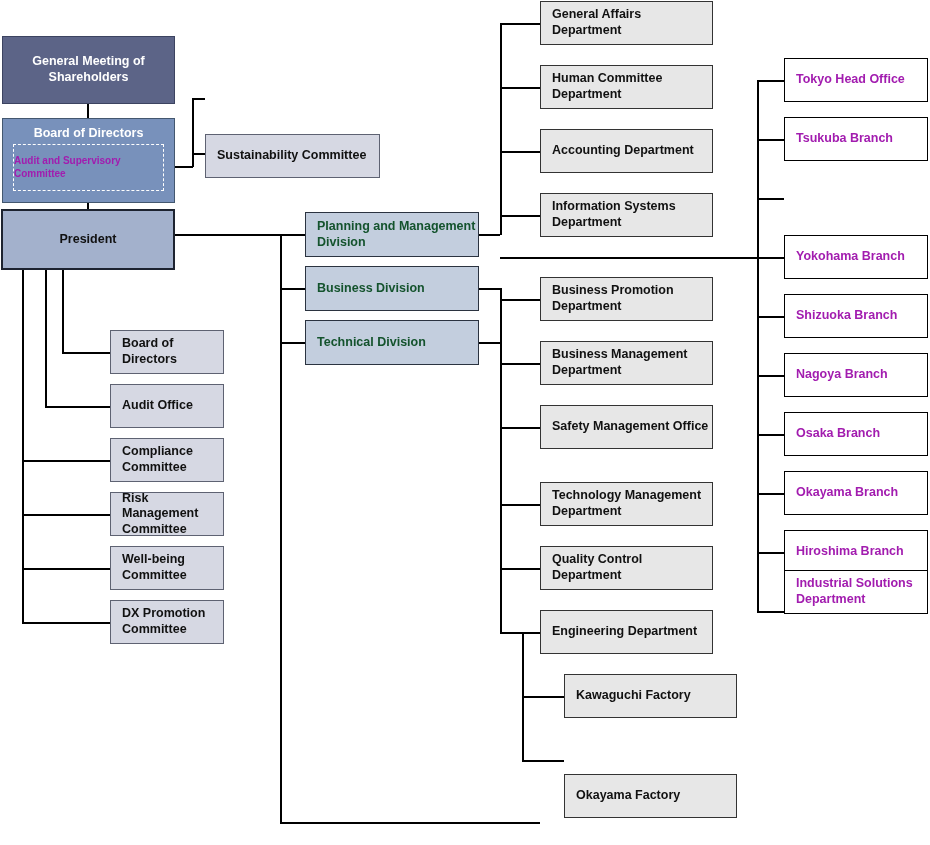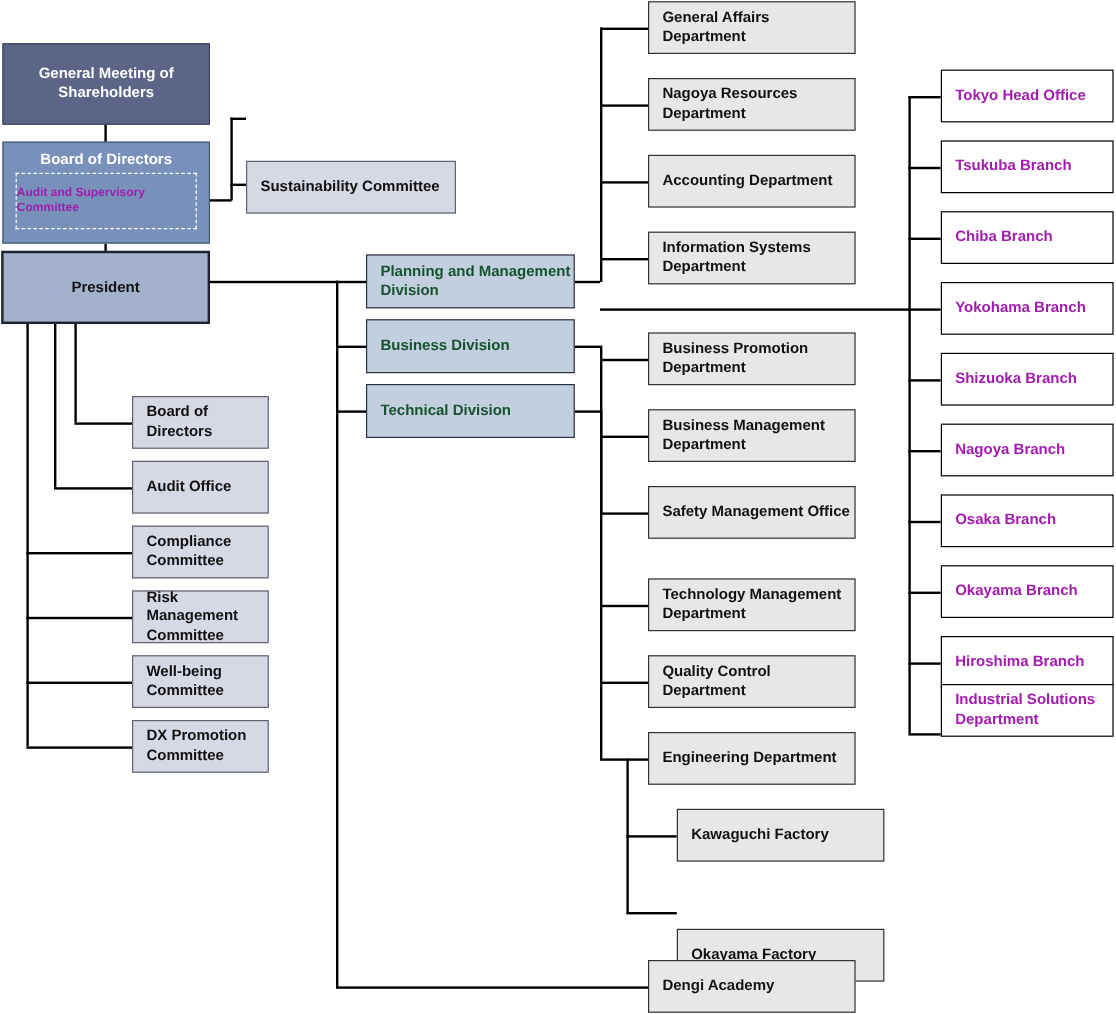--- a/index.html
+++ b/index.html
@@ -223,21 +223,21 @@
     <span class="txt">Business Division</span>
   </div>
   <div class="node v-div" style="left:305px; top:320px; width:174px; height:45px;">
     <span class="txt">Technical Division</span>
   </div>
 
   <div class="node v-dept" style="left:540px; top:1px; width:173px; height:44px;">
     <span class="txt">General Affairs Department</span>
   </div>
   <div class="node v-dept" style="left:540px; top:65px; width:173px; height:44px;">
-    <span class="txt">Nagoya Resources Department</span>
+    <span class="txt">Human Committee Department</span>
   </div>
   <div class="node v-dept" style="left:540px; top:129px; width:173px; height:44px;">
     <span class="txt">Accounting Department</span>
   </div>
   <div class="node v-dept" style="left:540px; top:193px; width:173px; height:44px;">
     <span class="txt">Information Systems Department</span>
   </div>
 
   <div class="node v-dept" style="left:540px; top:277px; width:173px; height:44px;">
     <span class="txt">Business Promotion Department</span>
@@ -259,33 +259,27 @@
     <span class="txt">Engineering Department</span>
   </div>
 
   <div class="node v-dept" style="left:564px; top:674px; width:173px; height:44px;">
     <span class="txt">Kawaguchi Factory</span>
   </div>
   <div class="node v-dept" style="left:564px; top:738px; width:173px; height:44px;margin-top:36px;">
     <span class="txt">Okayama Factory</span>
   </div>
 
-  <div class="node v-dept" style="left:540px; top:800px; width:173px; height:44px;">
-    <span class="txt">Dengi Academy</span>
-  </div>
 
   <div class="node v-branch" style="left:784px; top:58px; width:144px; height:44px;">
     <span class="txt">Tokyo Head Office</span>
   </div>
   <div class="node v-branch" style="left:784px; top:117px; width:144px; height:44px;">
     <span class="txt">Tsukuba Branch</span>
   </div>
-  <div class="node v-branch" style="left:784px; top:176px; width:144px; height:44px;">
-    <span class="txt">Chiba Branch</span>
-  </div>
   <div class="node v-branch" style="left:784px; top:235px; width:144px; height:44px;">
     <span class="txt">Yokohama Branch</span>
   </div>
   <div class="node v-branch" style="left:784px; top:294px; width:144px; height:44px;">
     <span class="txt">Shizuoka Branch</span>
   </div>
   <div class="node v-branch" style="left:784px; top:353px; width:144px; height:44px;">
     <span class="txt">Nagoya Branch</span>
   </div>
   <div class="node v-branch" style="left:784px; top:412px; width:144px; height:44px;">

